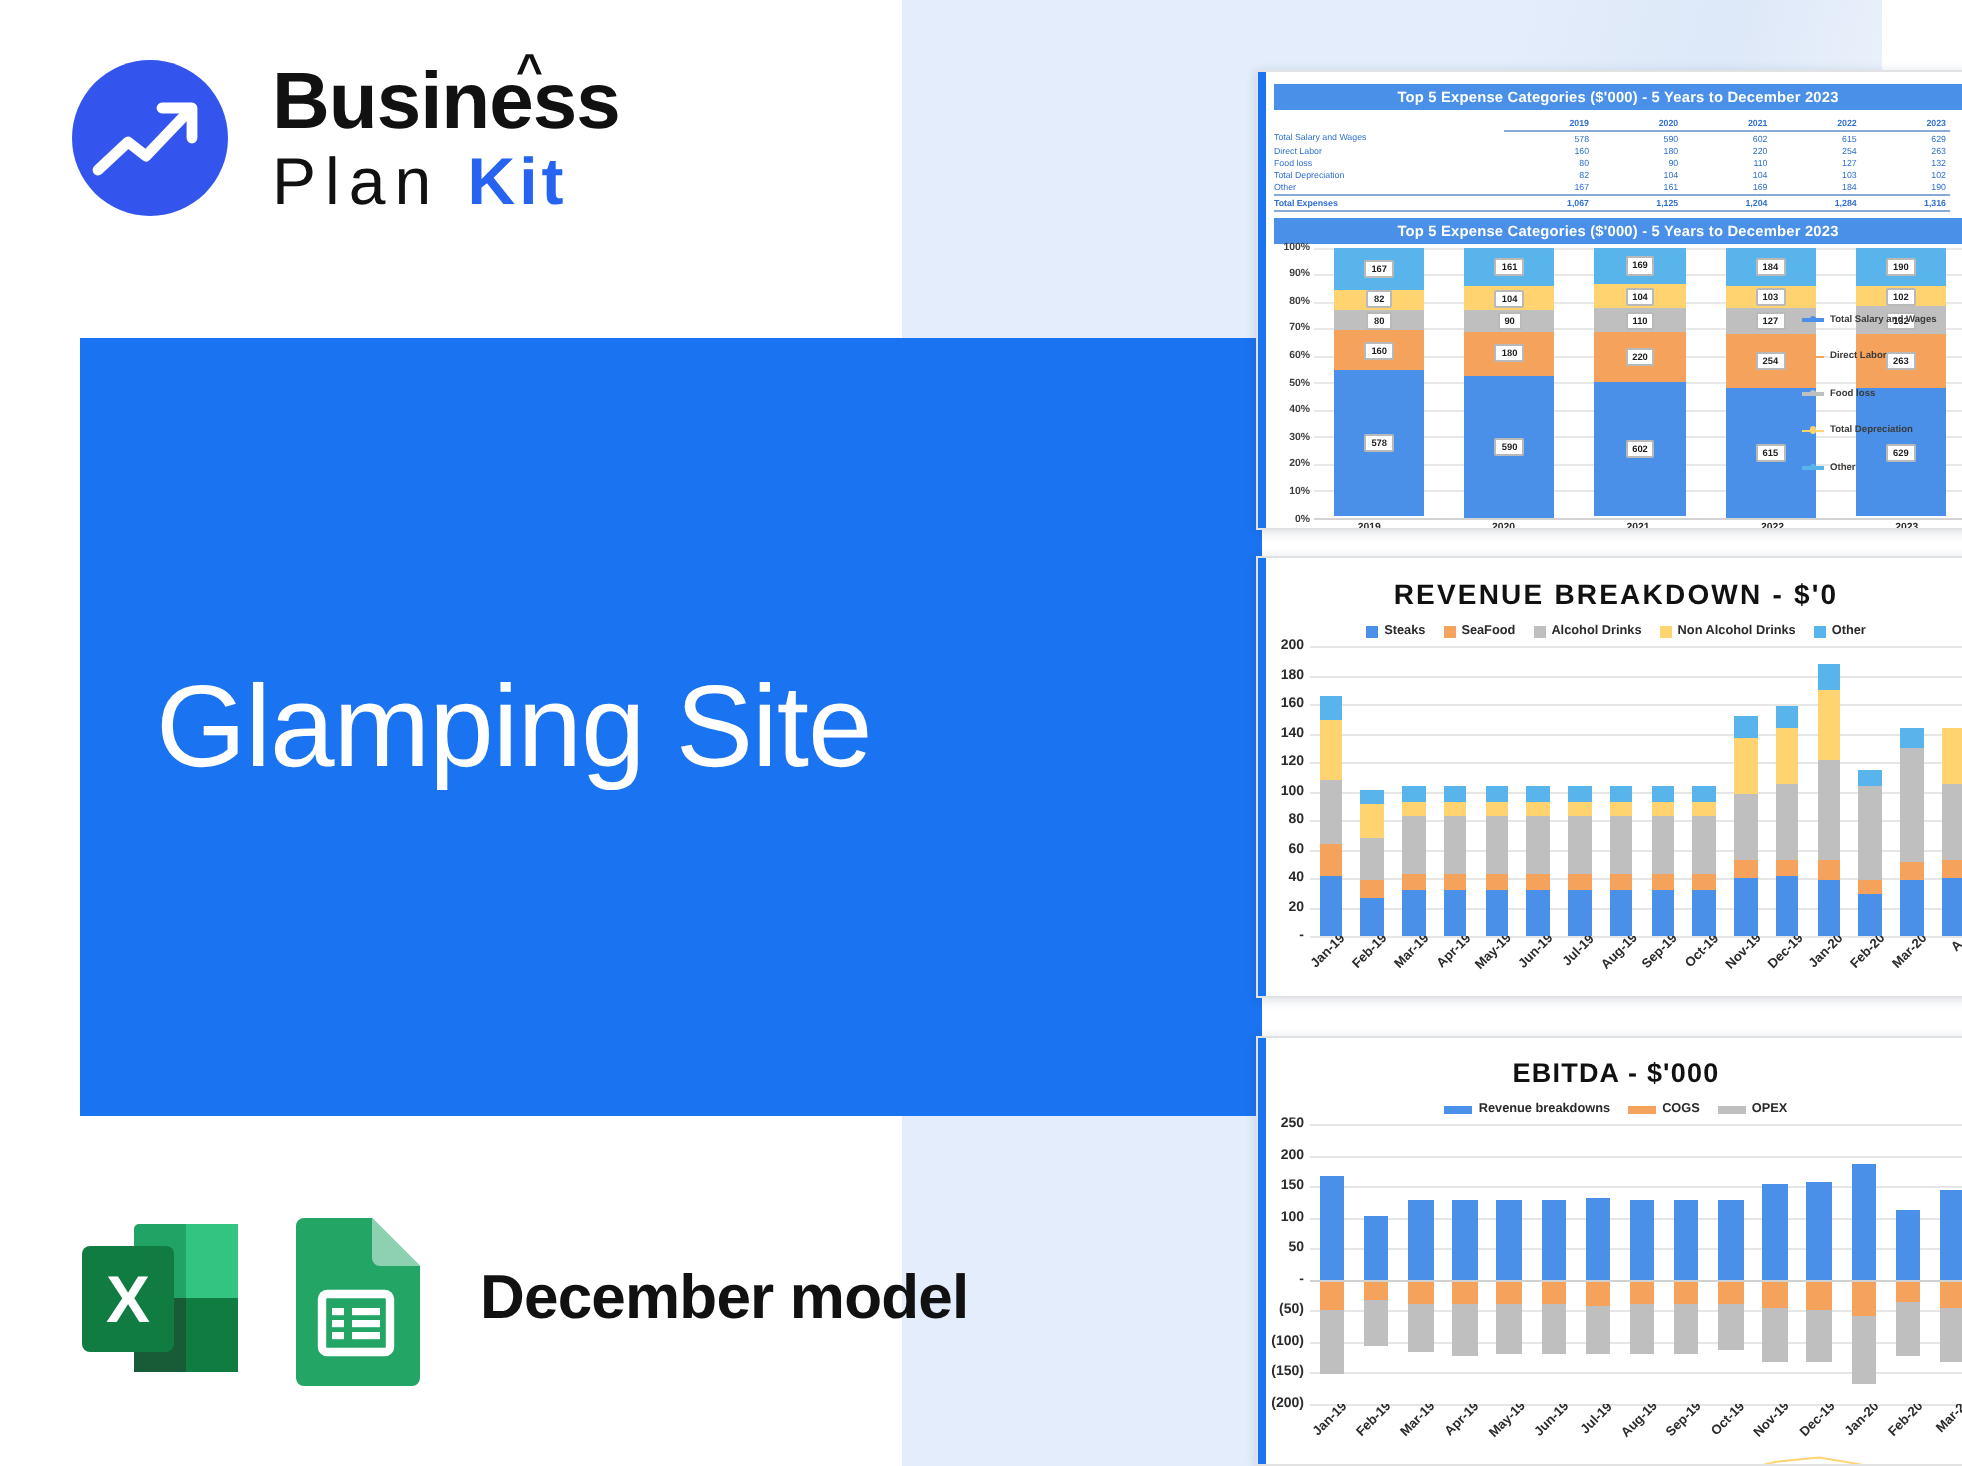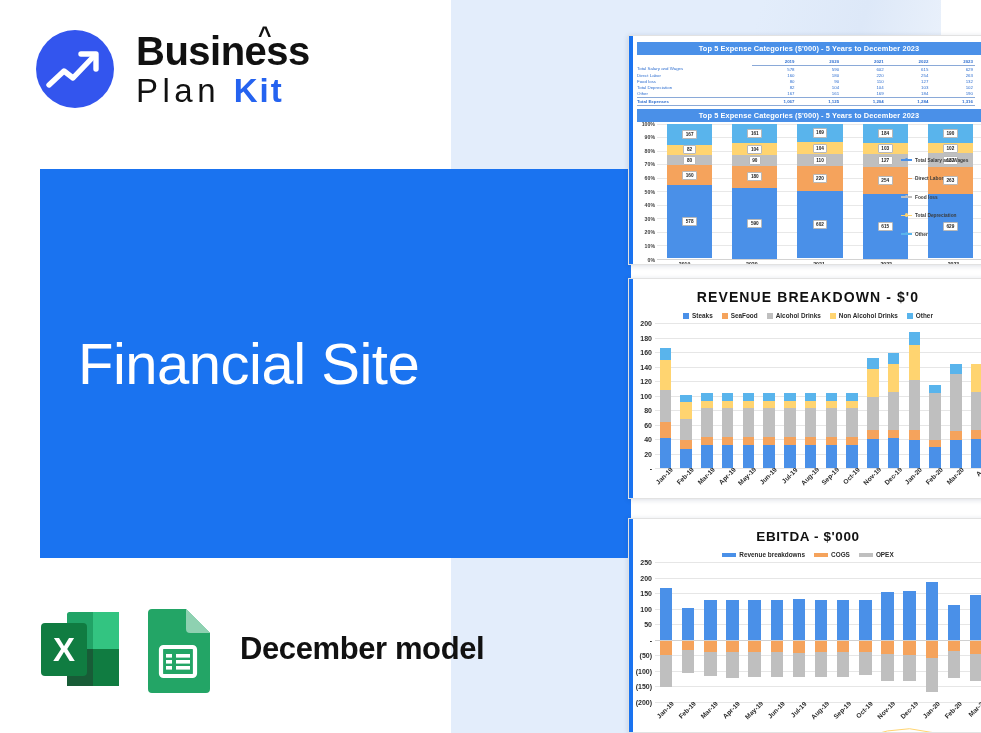--- a/index.html
+++ b/index.html
@@ -168,21 +168,21 @@
 </style>
 </head>
 <body>
 
 <div id="stage">
 
   <div class="lightpanel lp-top"></div>
   <div class="lightpanel lp-bot"></div>
 
   <div class="bluepanel"></div>
-  <div class="hero-title">Financial Site</div>
+  <div class="hero-title">Glamping Site</div>
 
   <div class="logo-wrap">
     <div class="logo-mark">
       <svg viewBox="0 0 78 78" width="78" height="78">
         <circle cx="39" cy="39" r="39" fill="#3355ee"></circle>
         <path d="M13 55 L28 41 L37 48 L58 26" stroke="#ffffff" stroke-width="5.4" fill="none" stroke-linecap="round" stroke-linejoin="round"></path>
         <path d="M45 24 H60 V39" stroke="#ffffff" stroke-width="5.4" fill="none" stroke-linecap="round" stroke-linejoin="round"></path>
       </svg>
     </div>
     <div class="logo-text">

